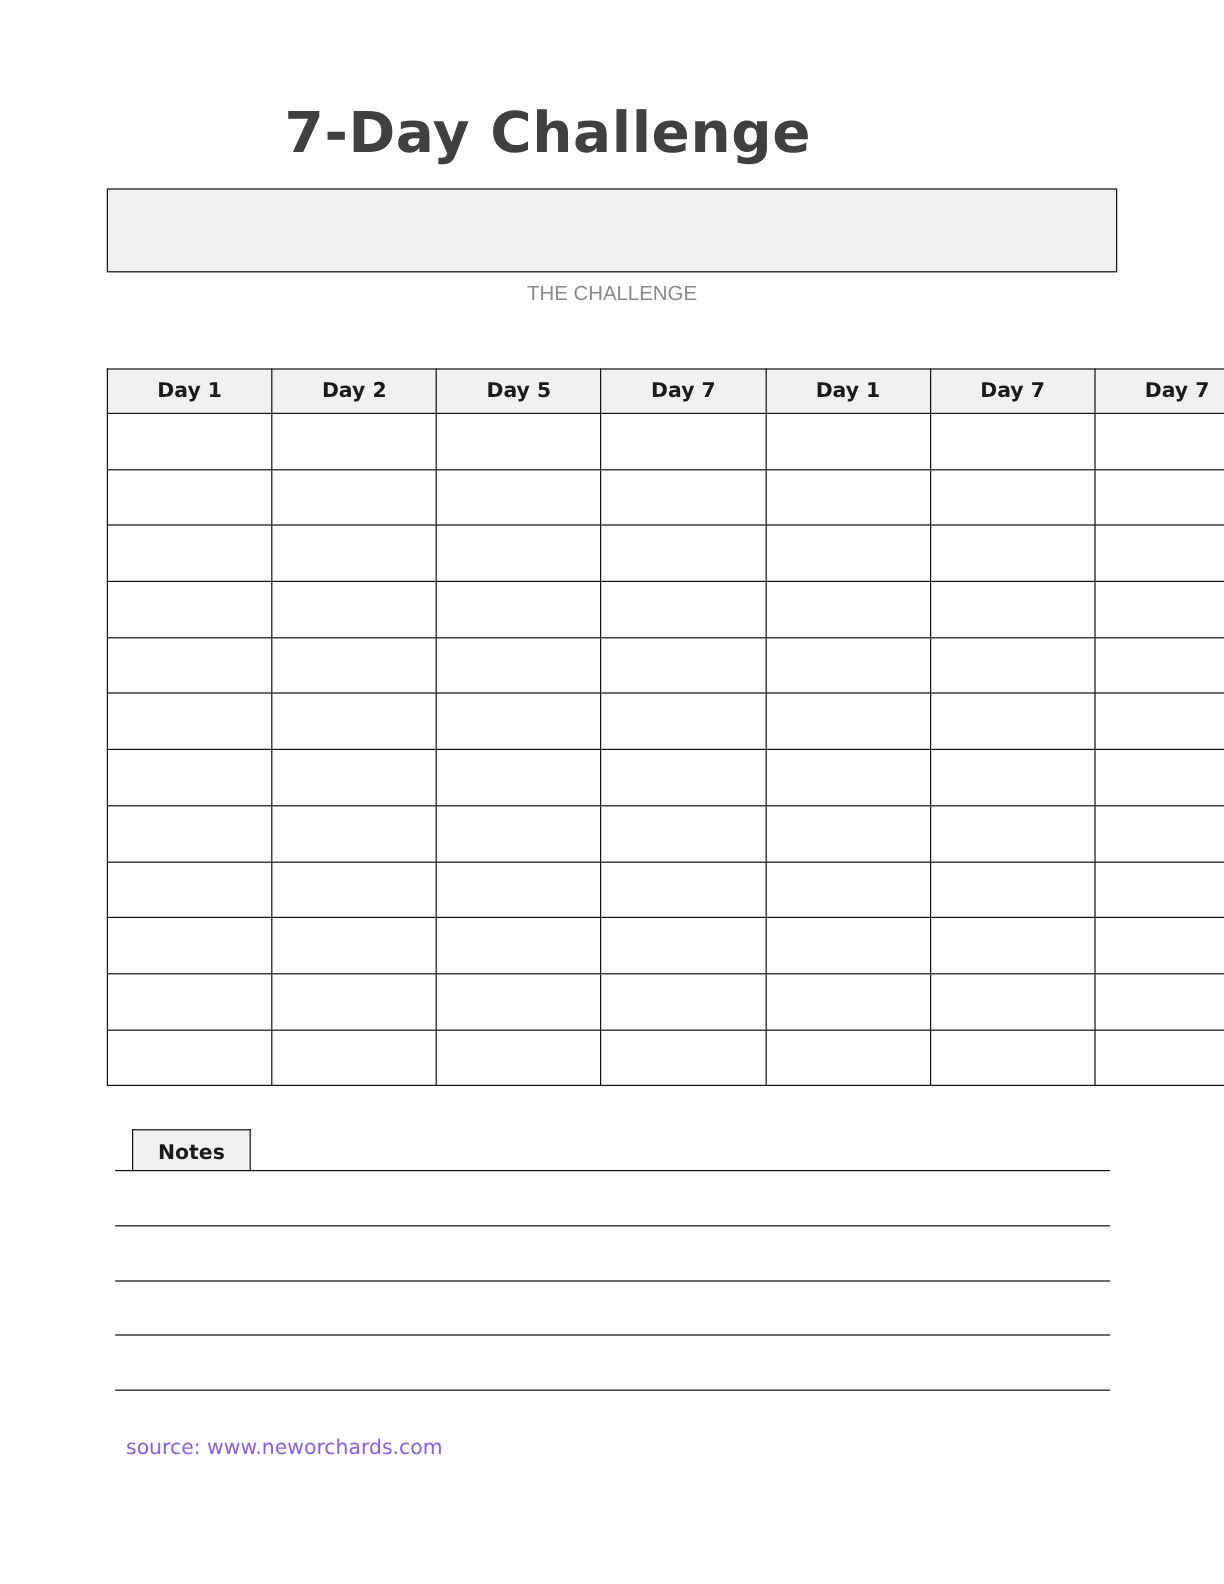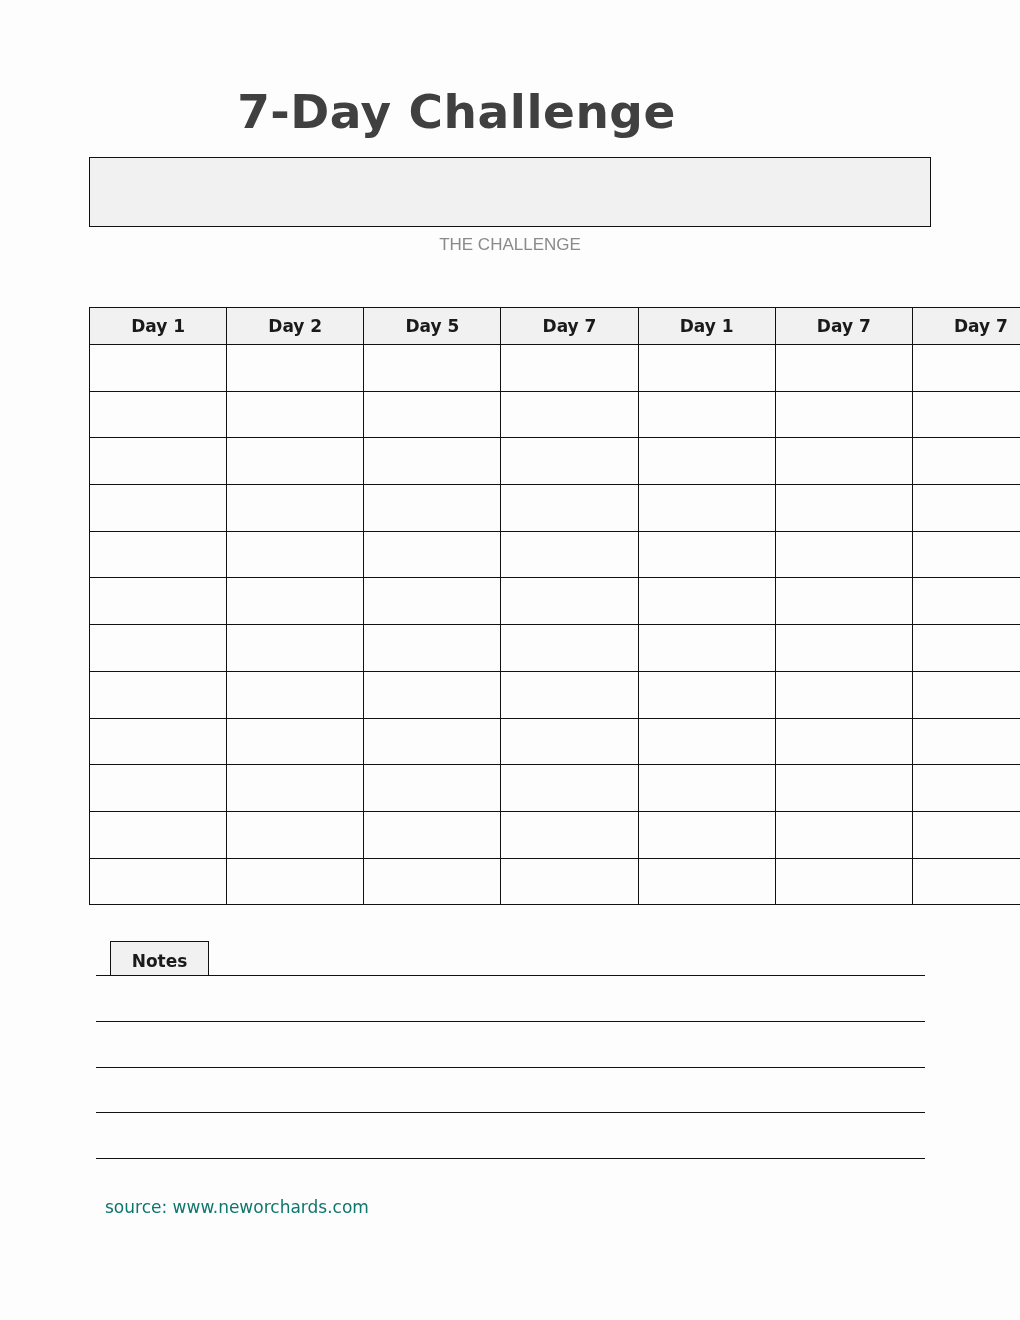--- a/index.html
+++ b/index.html
@@ -6,21 +6,21 @@
   body { width:1020px; height:1320px; background:#fdfdfd; position:relative; font-family:"DejaVu Sans", sans-serif; color:#222; }
   .title { position:absolute; top:84px; left:0; width:913px; text-align:center; font-size:47px; font-weight:bold; color:#404040; letter-spacing:0.5px; font-family:"DejaVu Sans", sans-serif; }
   .challenge-box { position:absolute; left:89px; top:157px; width:840px; height:68px; background:#f1f1f1; border:1.5px solid #111; }
   .challenge-label { position:absolute; top:235px; left:0; width:1020px; text-align:center; font-size:17px; color:#8a8a8a; font-family:"Liberation Sans", sans-serif; }
   table.grid { position:absolute; left:89px; top:307px; width:961px; border-collapse:collapse; table-layout:fixed; }
   table.grid th, table.grid td { border:1.3px solid #111; padding:0; }
   table.grid th { height:36px; background:#f1f1f1; font-size:17px; font-weight:bold; color:#1a1a1a; text-align:center; }
   table.grid td { height:45.7px; background:#fdfdfd; }
   .notes-tab { position:absolute; left:110px; top:941px; width:97px; height:34px; background:#f1f1f1; border:1.3px solid #111; border-bottom:none; font-size:17px; font-weight:bold; color:#1a1a1a; text-align:center; line-height:38px; }
   .note-line { position:absolute; left:96px; width:829px; height:0; border-top:1.5px solid #111; }
-  .source { position:absolute; left:105px; top:1197px; font-size:17px; color:#0f766e; font-family:"DejaVu Sans", sans-serif; }
+  .source { position:absolute; left:105px; top:1197px; font-size:17px; color:#8b5cf6; font-family:"DejaVu Sans", sans-serif; }
 </style>
 </head>
 <body>
 
 <div class="title">7-Day Challenge</div>
 
 <div class="challenge-box"></div>
 <div class="challenge-label">THE CHALLENGE</div>
 
 <table class="grid">

